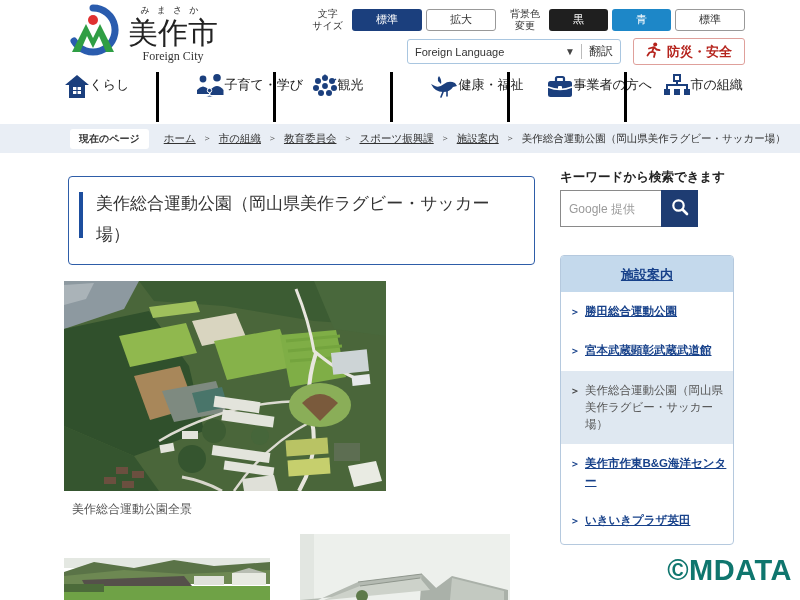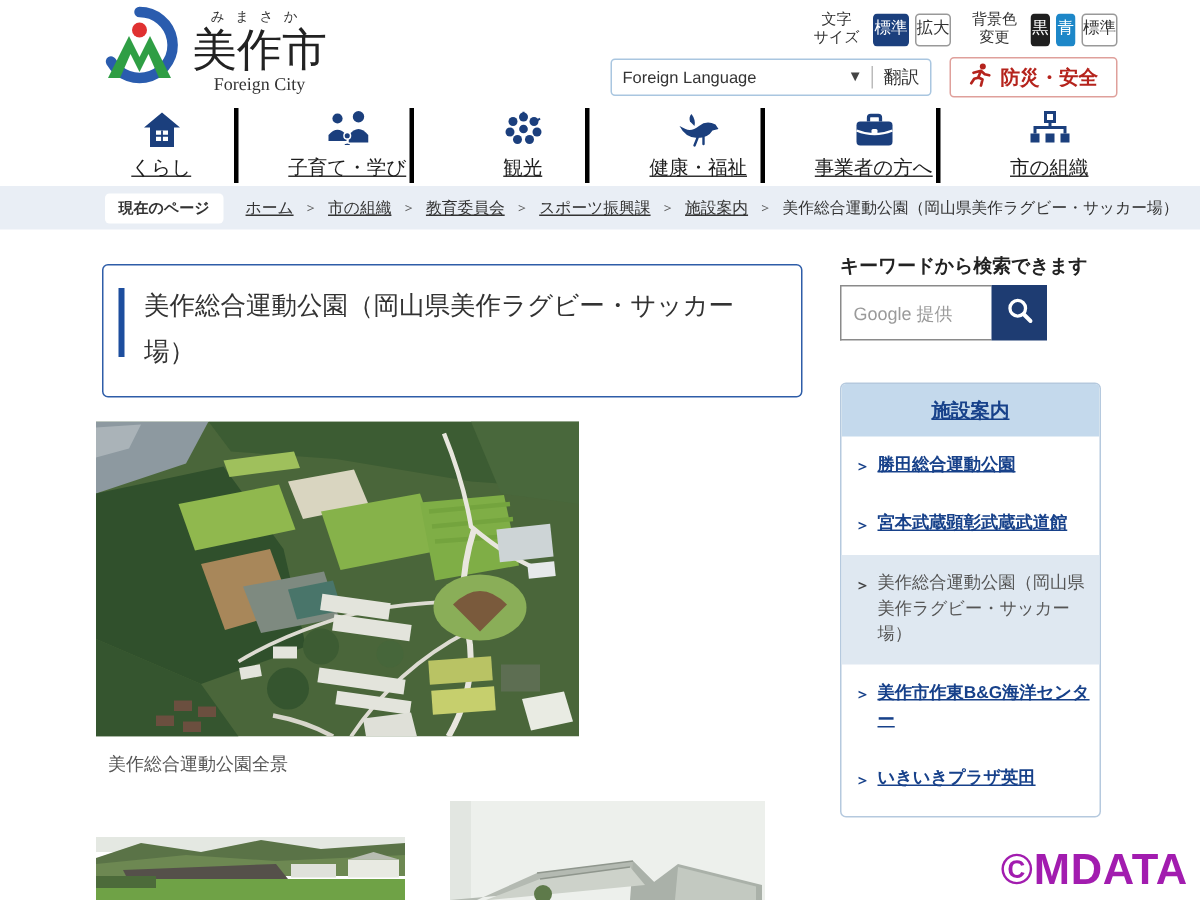--- a/index.html
+++ b/index.html
@@ -11,36 +11,36 @@
   
   .logo-block { position:absolute; left:66px; top:4px; display:flex; align-items:center; gap:8px; }
   .logo-text { display:flex; flex-direction:column; align-items:center; }
   .furigana { font-size:9px; letter-spacing:7px; color:#333; font-family:"Liberation Serif","DejaVu Serif",serif; }
   .city-name { font-size:30px; line-height:1.05; color:#222; font-family:"Liberation Serif","DejaVu Serif",serif; }
   .city-name-en { font-size:12px; color:#333; font-family:"Liberation Serif","DejaVu Serif",serif; }
 
   .controls { position:absolute; top:8px; right:55px; display:flex; flex-direction:column; align-items:flex-end; gap:6px; }
   .ctrl-row { display:flex; align-items:center; }
   .ctrl-label { font-size:10px; line-height:1.2; text-align:center; color:#333; margin:0 5px 0 14px; white-space:nowrap; }
-  .pill { font-size:11px; padding:3px 0; border-radius:3px; margin-left:4px; cursor:pointer; border:1px solid transparent; line-height:1.2; }
+  .pill { font-size:11px; padding:3px 23px; border-radius:3px; margin-left:4px; cursor:pointer; border:1px solid transparent; line-height:1.2; }
   .pill.navy  { background:#1b3f7d; color:#fff; }
   .pill.plain { background:#fff; color:#333; border-color:#999; }
   .pill.black { background:#1f1f1f; color:#fff; }
   .pill.blue  { background:#1d87c8; color:#fff; }
 
   .lang-box { display:flex; align-items:center; width:214px; height:25px; border:1px solid #a9c6e0; border-radius:3px; background:#fff; font-size:11px; padding:0 7px; }
   .lang-value { flex:1; color:#333; }
   .lang-chev { color:#444; font-size:10px; margin-right:6px; }
   .lang-div { width:1px; height:15px; background:#bbb; margin-right:7px; }
   .translate { color:#333; font-size:12px; }
   .safety-btn { display:flex; align-items:center; gap:6px; height:27px; margin-left:12px; padding:0 12px; background:#fff; border:1px solid #dfa09b; border-radius:3px; color:#b5231c; font-weight:bold; font-size:13px; cursor:pointer; }
 
   
   .nav { position:absolute; top:72px; left:0; width:800px; height:50px; display:flex; justify-content:center; }
-  .nav-item { display:flex; flex-direction:column; align-items:center; justify-content:flex-start; padding:0 4px; width:117px; cursor:pointer;text-decoration:underline; }
+  .nav-item { display:flex; flex-direction:row; align-items:flex-start; justify-content:flex-start; padding:0 4px; width:117px; cursor:pointer; }
   .nav-item + .nav-item { border-left:3px solid #000000;padding-left:36px; }
   .nav-item:first-child { width:96px; }
   .nav-icon { height:27px; display:flex; align-items:flex-end; }
   .nav-label { font-size:13px; color:#1d1d1d; margin-top:4px; white-space:nowrap; }
 
   
   .breadcrumb { position:absolute; top:124px; left:0; width:800px; height:29px; background:#e9eef5; display:flex; align-items:center; padding-left:70px; font-size:10.5px; color:#333; }
   .current-badge { background:#fff; border-radius:3px; padding:3px 9px; font-size:10px; font-weight:bold; margin-right:15px; white-space:nowrap; }
   .bc-link { text-decoration:underline; color:#333; cursor:pointer; white-space:nowrap; }
   .bc-sep { margin:0 7px; color:#555; font-size:9px; }
@@ -67,21 +67,21 @@
   .facility-header { background:#c4d9ec; text-align:center; padding:9px 0 8px; cursor:pointer; }
   .facility-header span { font-size:13px; font-weight:bold; color:#17418a; text-decoration:underline; }
   .facility-list { list-style:none; }
   .facility-item { display:flex; align-items:flex-start; padding:11px 6px 11px 9px; cursor:pointer; }
   .f-chev { color:#17418a; font-weight:bold; font-size:10px; margin:2px 5px 0 0; flex:none; }
   .f-label { font-size:11.5px; line-height:1.5; color:#17418a; font-weight:bold; text-decoration:underline; }
   .facility-item.current { background:#dfe8f1; }
   .facility-item.current .f-chev { color:#444; }
   .facility-item.current .f-label { color:#555; font-weight:normal; text-decoration:none; }
 
-  .watermark { position:absolute; right:8px; bottom:3px; font-size:29px; font-weight:bold; color:#a21caf; letter-spacing:0.5px; }
+  .watermark { position:absolute; right:8px; bottom:13px; font-size:29px; font-weight:bold; color:#0f766e; letter-spacing:0.5px; }
 </style>
 </head>
 <body>
 
 <div class="logo-block">
   <span>
     <svg width="54" height="56" viewBox="0 0 54 56">
       <path d="M27 4 A 22 22 0 1 1 8 37" fill="none" stroke="#2a5cae" stroke-width="7" stroke-linecap="round"></path>
       <path d="M6 48 L20 20 L27 34 L34 20 L48 48 L40 48 L33 32 L27 44 L21 32 L14 48 Z" fill="#2f9e44"></path>
       <circle cx="27" cy="16" r="5" fill="#e03131"></circle>

